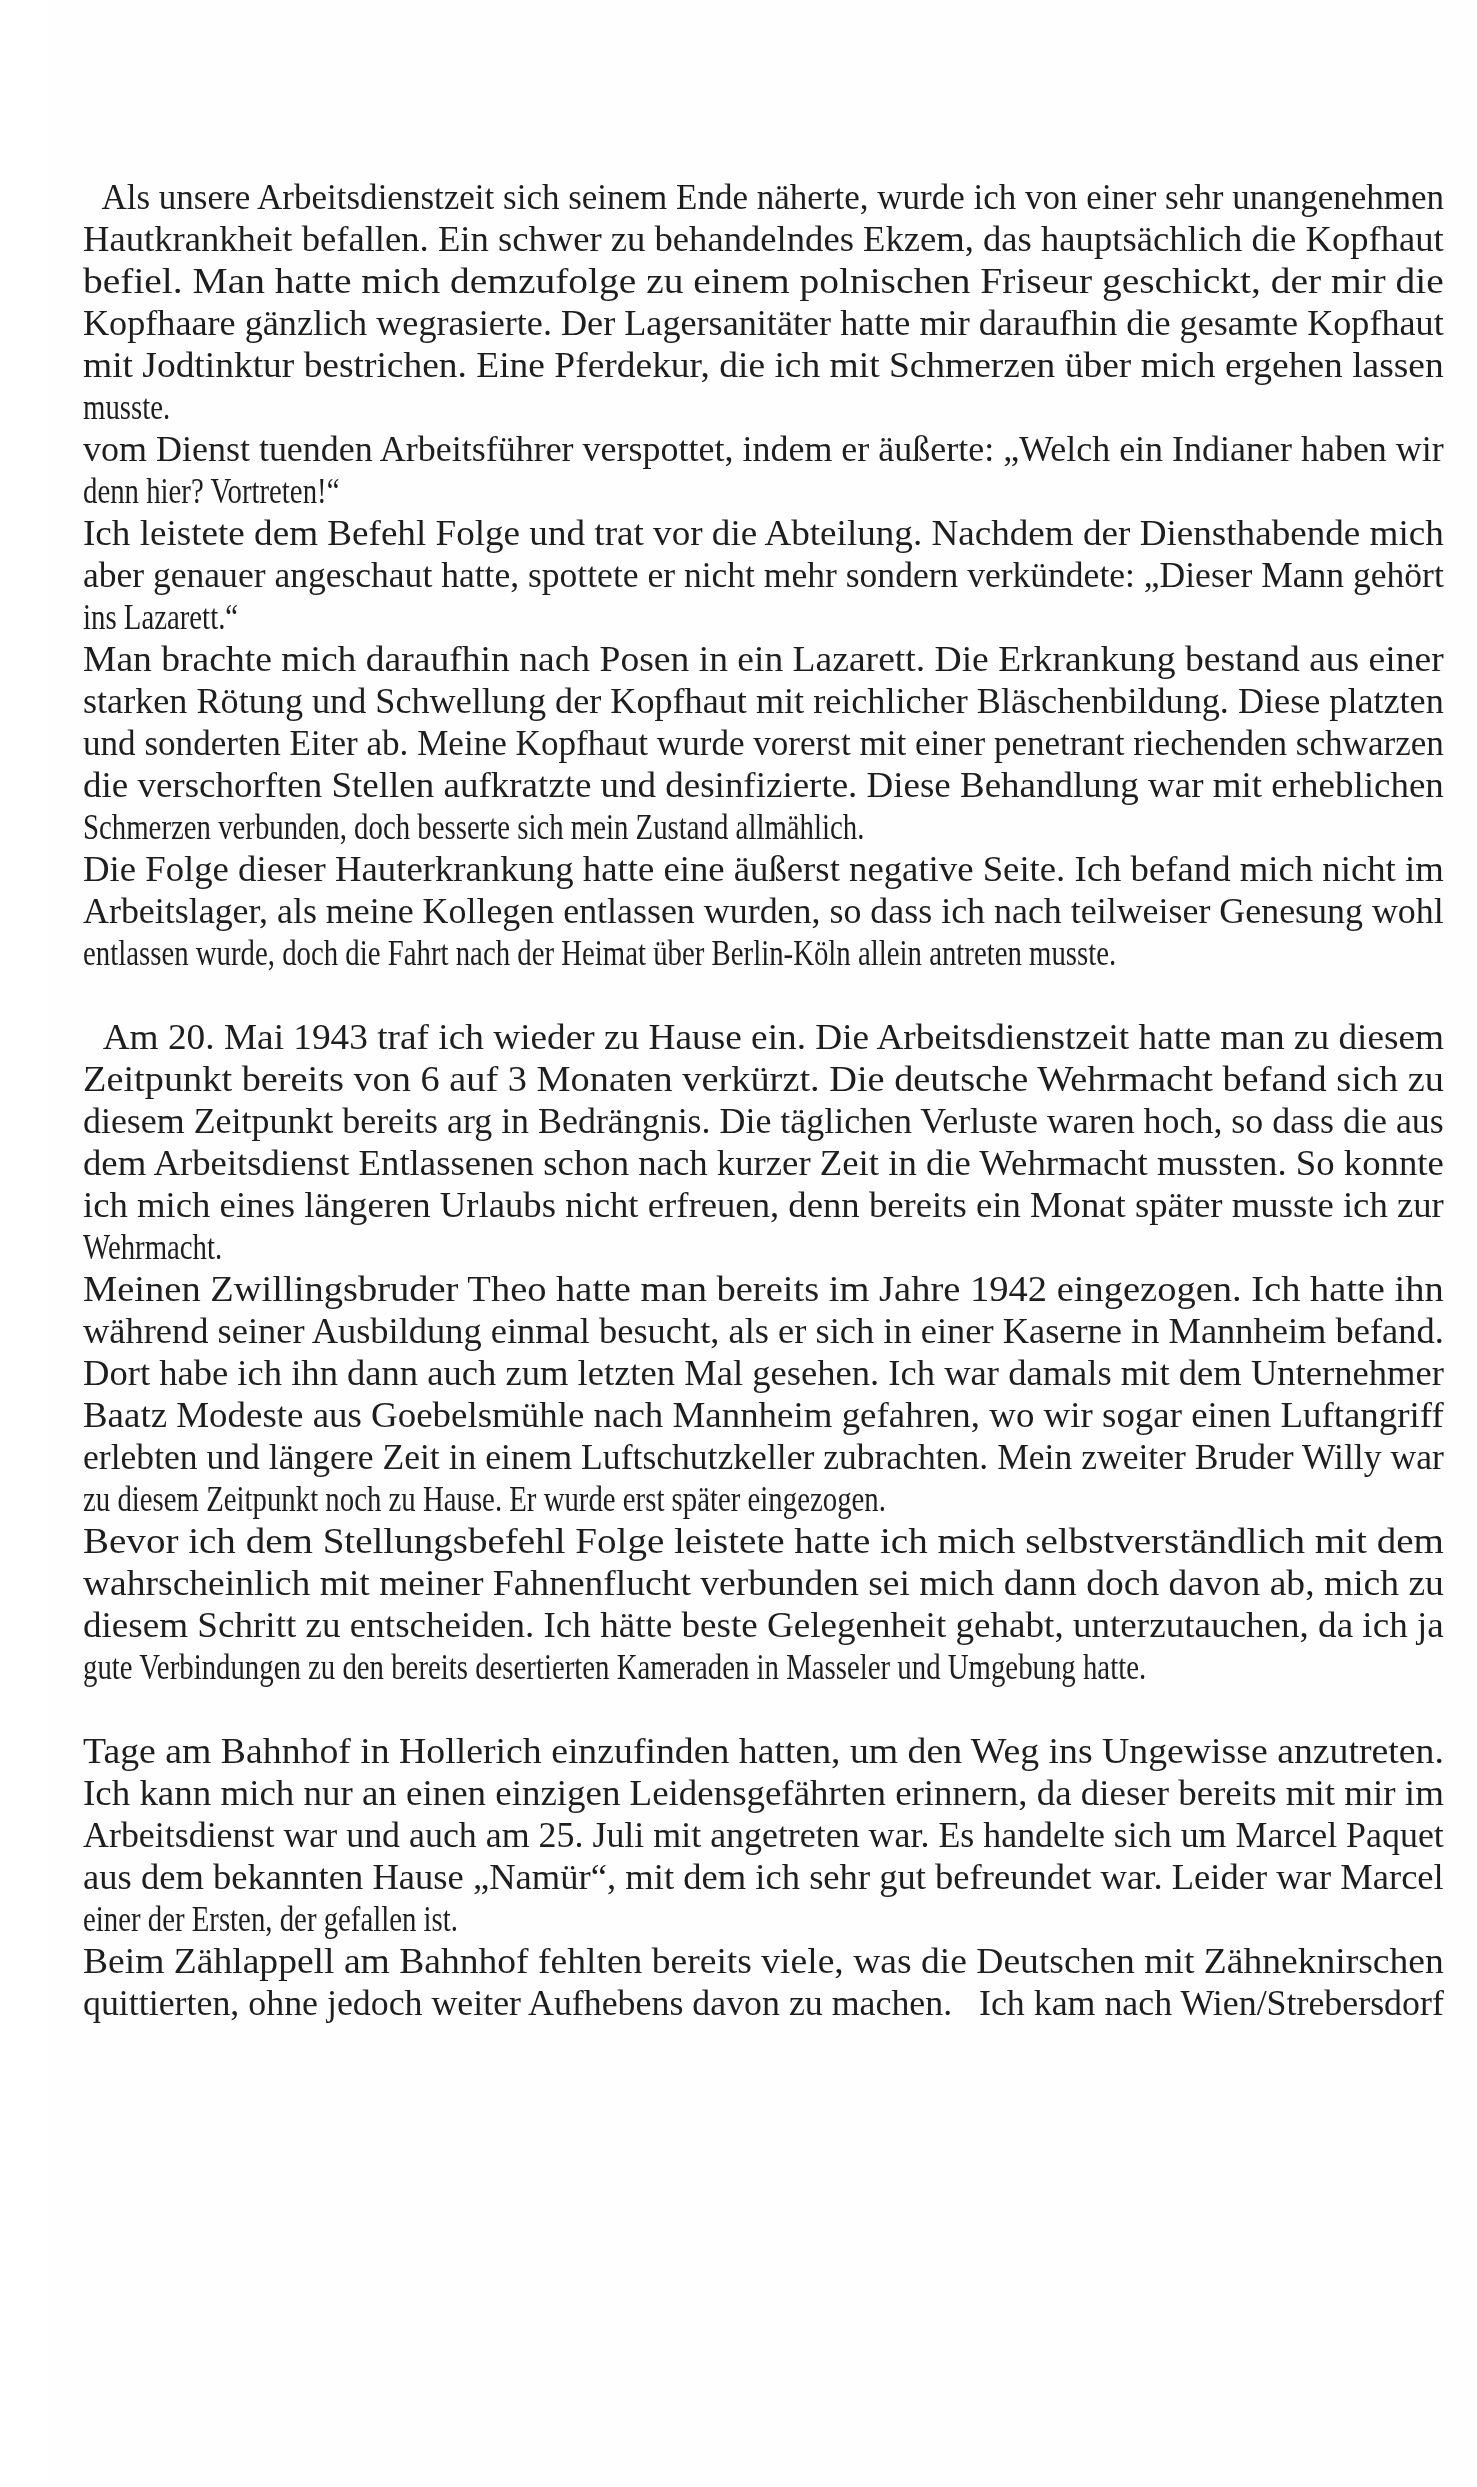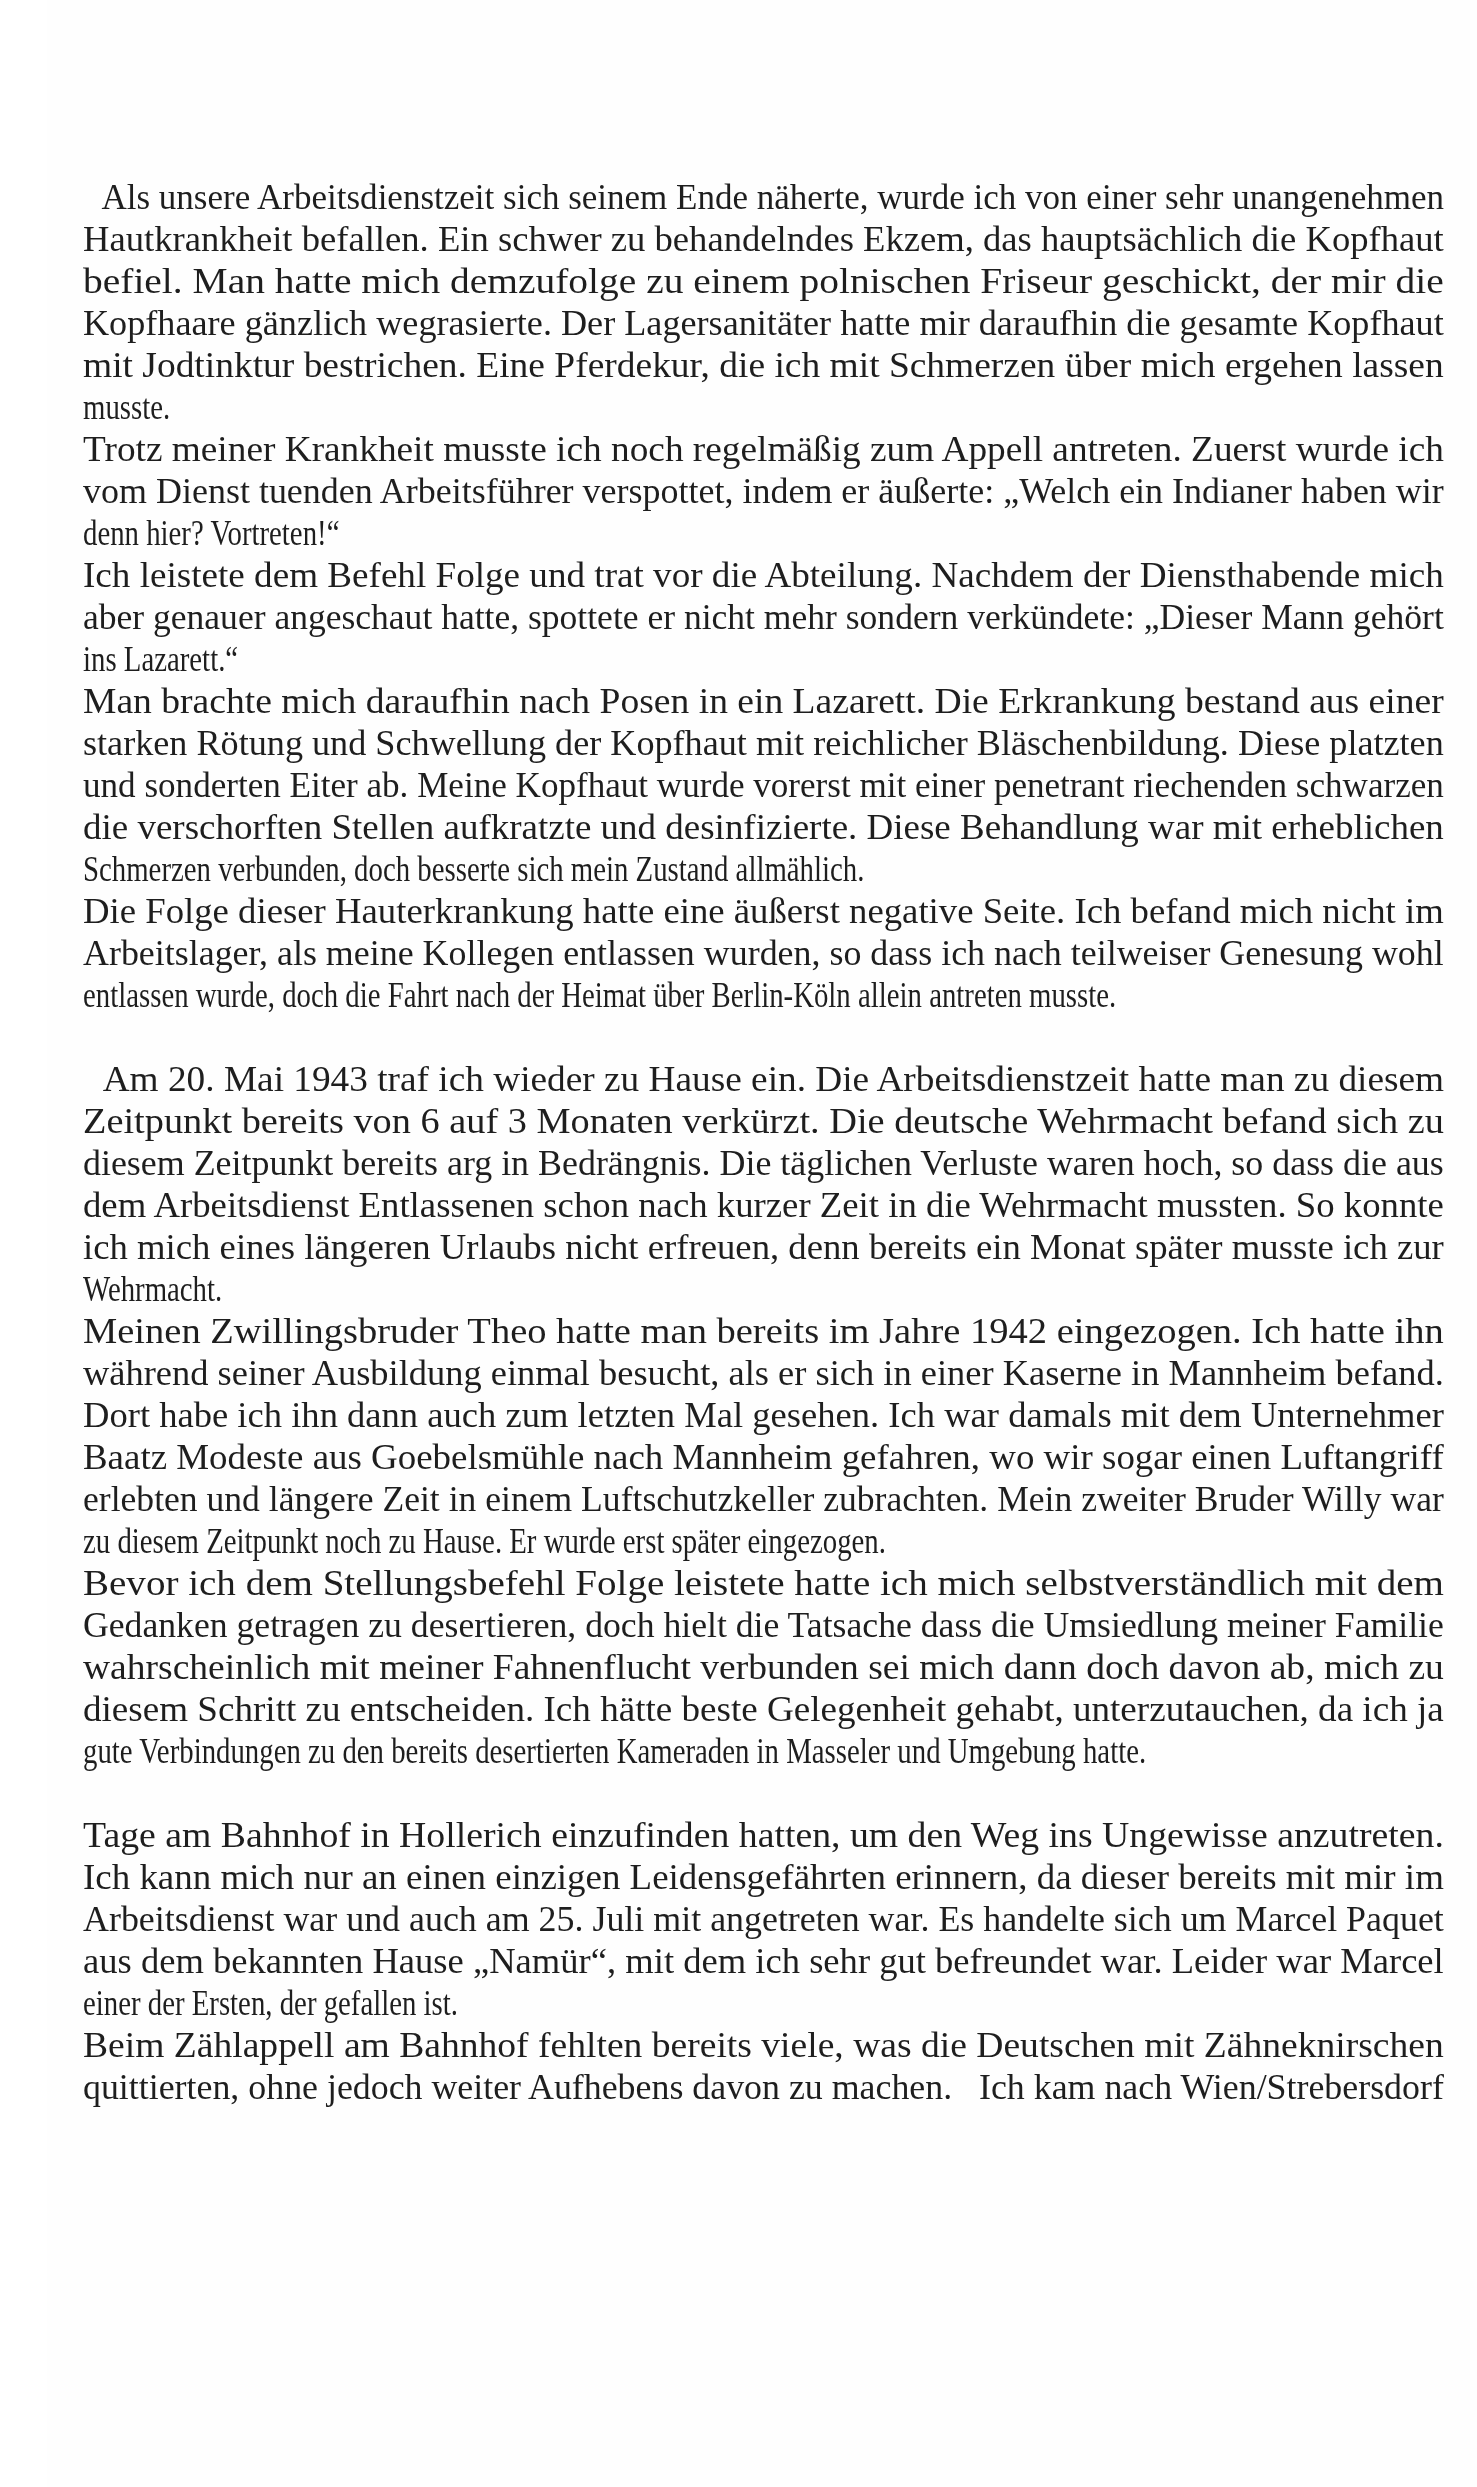--- a/index.html
+++ b/index.html
@@ -31,21 +31,20 @@
 
 <div class="page">
   <div class="text-column" id="text-column">
       <div>
         <div class="line indent"><span class="inner" style="transform: scaleX(0.9725);">Als unsere Arbeitsdienstzeit sich seinem Ende näherte, wurde ich von einer sehr unangenehmen</span></div>
         <div class="line"><span class="inner" style="transform: scaleX(1.0174);">Hautkrankheit befallen. Ein schwer zu behandelndes Ekzem, das hauptsächlich die Kopfhaut</span></div>
         <div class="line"><span class="inner" style="transform: scaleX(1.096);">befiel. Man hatte mich demzufolge zu einem polnischen Friseur geschickt, der mir die</span></div>
         <div class="line"><span class="inner" style="transform: scaleX(1.0047);">Kopfhaare gänzlich wegrasierte. Der Lagersanitäter hatte mir daraufhin die gesamte Kopfhaut</span></div>
         <div class="line"><span class="inner" style="transform: scaleX(1.0407);">mit Jodtinktur bestrichen. Eine Pferdekur, die ich mit Schmerzen über mich ergehen lassen</span></div>
         <div class="line"><span class="inner" style="transform: scaleX(0.8);">musste.</span></div>
-        <div class="line"><span class="inner" style="transform: scaleX(1.0362);">Trotz meiner Krankheit musste ich noch regelmäßig zum Appell antreten. Zuerst wurde ich</span></div>
         <div class="line"><span class="inner" style="transform: scaleX(0.9994);">vom Dienst tuenden Arbeitsführer verspottet, indem er äußerte: „Welch ein Indianer haben wir</span></div>
         <div class="line"><span class="inner" style="transform: scaleX(0.8);">denn hier? Vortreten!“</span></div>
         <div class="line"><span class="inner" style="transform: scaleX(1.0312);">Ich leistete dem Befehl Folge und trat vor die Abteilung. Nachdem der Diensthabende mich</span></div>
         <div class="line"><span class="inner" style="transform: scaleX(0.9872);">aber genauer angeschaut hatte, spottete er nicht mehr sondern verkündete: „Dieser Mann gehört</span></div>
         <div class="line"><span class="inner" style="transform: scaleX(0.8);">ins Lazarett.“</span></div>
         <div class="line"><span class="inner" style="transform: scaleX(1.0439);">Man brachte mich daraufhin nach Posen in ein Lazarett. Die Erkrankung bestand aus einer</span></div>
         <div class="line"><span class="inner" style="transform: scaleX(1.0045);">starken Rötung und Schwellung der Kopfhaut mit reichlicher Bläschenbildung. Diese platzten</span></div>
         <div class="line"><span class="inner" style="transform: scaleX(0.9745);">und sonderten Eiter ab. Meine Kopfhaut wurde vorerst mit einer penetrant riechenden schwarzen</span></div>
         <div class="line"><span class="inner" style="transform: scaleX(1.0274);">die verschorften Stellen aufkratzte und desinfizierte. Diese Behandlung war mit erheblichen</span></div>
         <div class="line"><span class="inner" style="transform: scaleX(0.8);">Schmerzen verbunden, doch besserte sich mein Zustand allmählich.</span></div>
@@ -61,21 +60,20 @@
         <div class="line"><span class="inner" style="transform: scaleX(1.0208);">dem Arbeitsdienst Entlassenen schon nach kurzer Zeit in die Wehrmacht mussten. So konnte</span></div>
         <div class="line"><span class="inner" style="transform: scaleX(1.0197);">ich mich eines längeren Urlaubs nicht erfreuen, denn bereits ein Monat später musste ich zur</span></div>
         <div class="line"><span class="inner" style="transform: scaleX(0.8);">Wehrmacht.</span></div>
         <div class="line"><span class="inner" style="transform: scaleX(1.0698);">Meinen Zwillingsbruder Theo hatte man bereits im Jahre 1942 eingezogen. Ich hatte ihn</span></div>
         <div class="line"><span class="inner" style="transform: scaleX(1.012);">während seiner Ausbildung einmal besucht, als er sich in einer Kaserne in Mannheim befand.</span></div>
         <div class="line"><span class="inner" style="transform: scaleX(1.0159);">Dort habe ich ihn dann auch zum letzten Mal gesehen. Ich war damals mit dem Unternehmer</span></div>
         <div class="line"><span class="inner" style="transform: scaleX(1.0255);">Baatz Modeste aus Goebelsmühle nach Mannheim gefahren, wo wir sogar einen Luftangriff</span></div>
         <div class="line"><span class="inner" style="transform: scaleX(0.9887);">erlebten und längere Zeit in einem Luftschutzkeller zubrachten. Mein zweiter Bruder Willy war</span></div>
         <div class="line"><span class="inner" style="transform: scaleX(0.8);">zu diesem Zeitpunkt noch zu Hause. Er wurde erst später eingezogen.</span></div>
         <div class="line"><span class="inner" style="transform: scaleX(1.0846);">Bevor ich dem Stellungsbefehl Folge leistete hatte ich mich selbstverständlich mit dem</span></div>
-        <div class="line"><span class="inner" style="transform: scaleX(0.9909);">Gedanken getragen zu desertieren, doch hielt die Tatsache dass die Umsiedlung meiner Familie</span></div>
         <div class="line"><span class="inner" style="transform: scaleX(1.0431);">wahrscheinlich mit meiner Fahnenflucht verbunden sei mich dann doch davon ab, mich zu</span></div>
         <div class="line"><span class="inner" style="transform: scaleX(1.0305);">diesem Schritt zu entscheiden. Ich hätte beste Gelegenheit gehabt, unterzutauchen, da ich ja</span></div>
         <div class="line"><span class="inner" style="transform: scaleX(0.8);">gute Verbindungen zu den bereits desertierten Kameraden in Masseler und Umgebung hatte.</span></div>
       </div>
       <div class="blank"></div>
       <div>
         <div class="line"><span class="inner" style="transform: scaleX(1.0488);">Tage am Bahnhof in Hollerich einzufinden hatten, um den Weg ins Ungewisse anzutreten.</span></div>
         <div class="line"><span class="inner" style="transform: scaleX(1.0259);">Ich kann mich nur an einen einzigen Leidensgefährten erinnern, da dieser bereits mit mir im</span></div>
         <div class="line"><span class="inner" style="transform: scaleX(0.9972);">Arbeitsdienst war und auch am 25. Juli mit angetreten war. Es handelte sich um Marcel Paquet</span></div>
         <div class="line"><span class="inner" style="transform: scaleX(1.0159);">aus dem bekannten Hause „Namür“, mit dem ich sehr gut befreundet war. Leider war Marcel</span></div>

